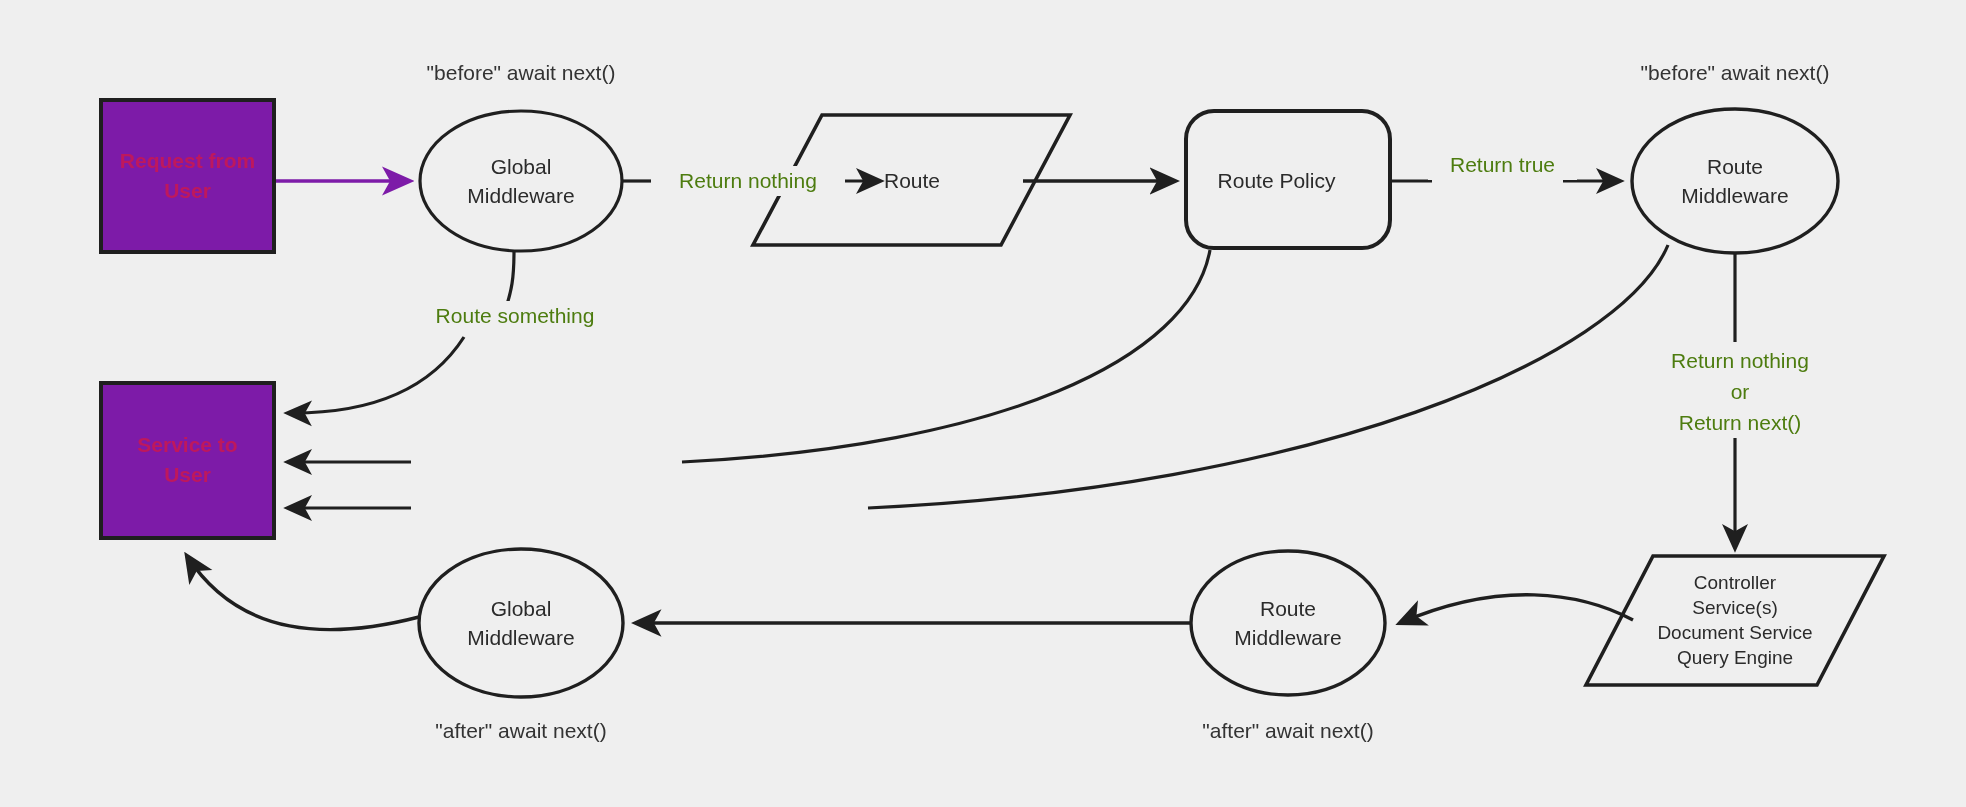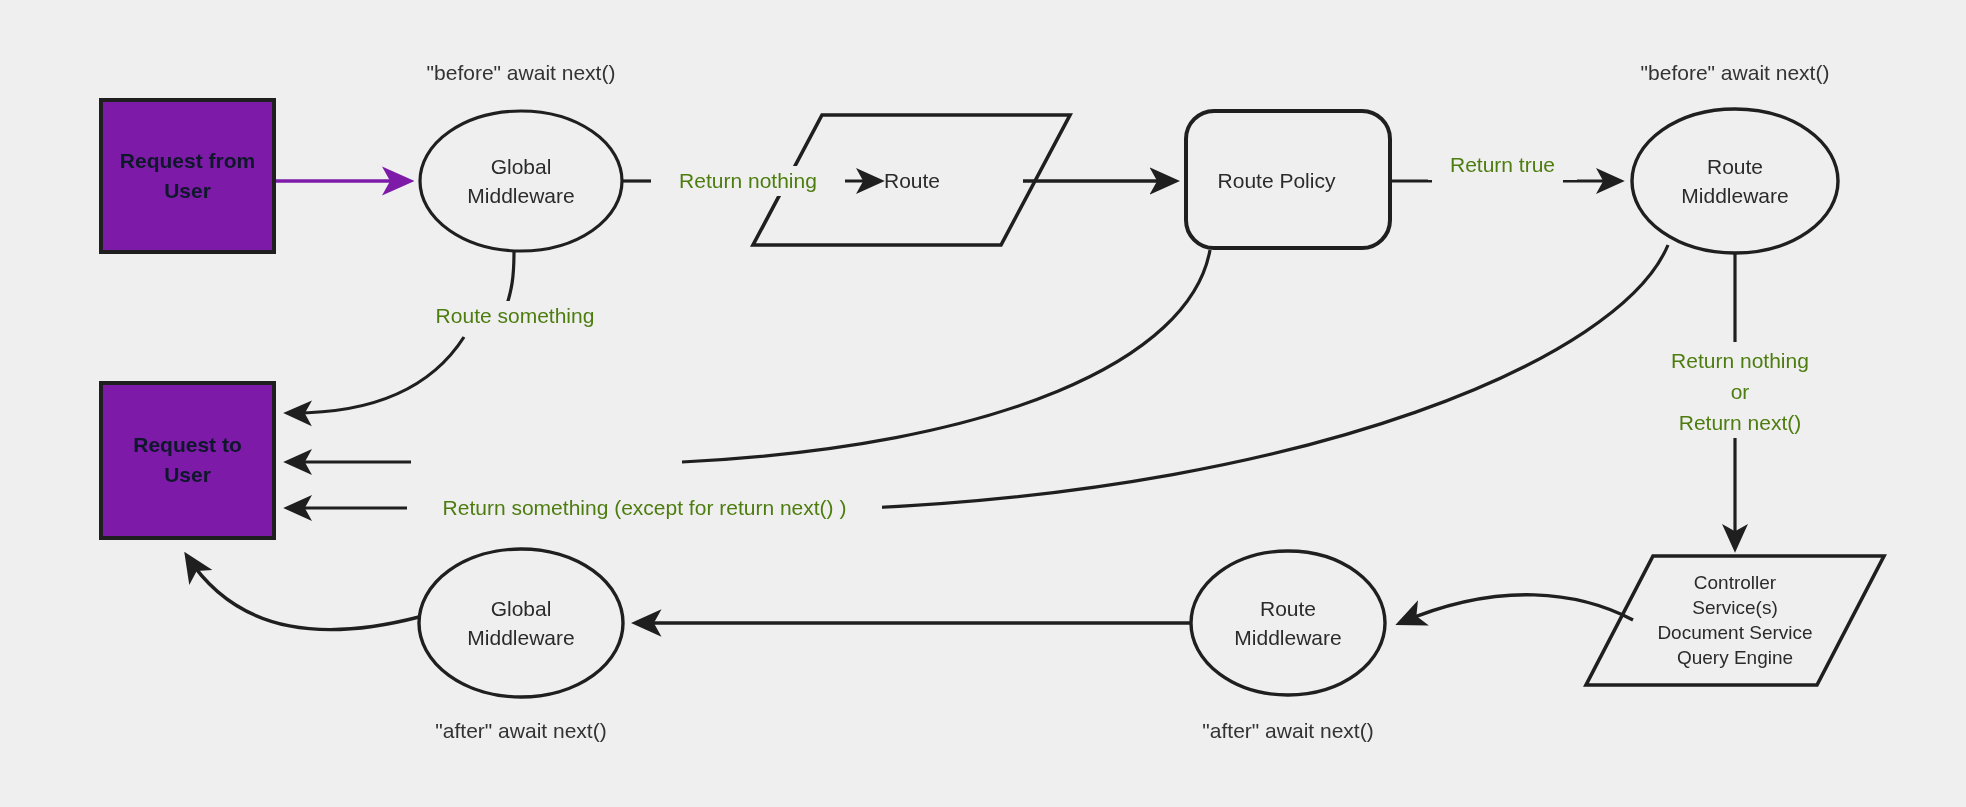--- a/index.html
+++ b/index.html
@@ -35,21 +35,21 @@
     white-space: pre-line;
     pointer-events: none;
   }
   .node-label.small {
     font-size: 19px;
     line-height: 25px;
   }
   .box-label {
     position: absolute;
     text-align: center;
-    color: #0f172a;
+    color: #be185d;
     font-weight: bold;
     font-size: 21px;
     line-height: 30px;
     white-space: pre-line;
   }
   .edge-label {
     position: absolute;
     color: #4d7c0f;
     font-size: 21px;
     line-height: 30px;
@@ -125,21 +125,21 @@
     <path d="M 1633 620 C 1580 592, 1500 580, 1400 623" fill="none" stroke="#1f1f1f" stroke-width="3.4" marker-end="url(#arrowBlack)"></path>
 
     <line x1="1190" y1="623" x2="636" y2="623" stroke="#1f1f1f" stroke-width="3.4" marker-end="url(#arrowBlack)"></line>
 
     <path d="M 419 617 C 330 640, 240 638, 187 556" fill="none" stroke="#1f1f1f" stroke-width="3.4" marker-end="url(#arrowBlack)"></path>
   </svg>
 
   <div class="box-label" style="left:101px; top:146px; width:173px;">Request from
 User</div>
 
-  <div class="box-label" style="left:101px; top:430px; width:173px;">Request to
+  <div class="box-label" style="left:101px; top:430px; width:173px;">Service to
 User</div>
 
   <div class="node-label" style="left:421px; top:152px; width:200px;">Global
 Middleware</div>
 
   <div class="node-label" style="left:812px; top:166px; width:200px;">Route</div>
 
   <div class="node-label" style="left:1188px; top:166px; width:177px;">Route Policy</div>
 
   <div class="node-label" style="left:1635px; top:152px; width:200px;">Route
@@ -164,19 +164,18 @@
 
   <div class="annot-label" style="left:1163px; top:716px; width:250px;">"after" await next()</div>
 
   <div class="edge-label" style="left:651px; top:166px; width:184px;">Return nothing</div>
 
   <div class="edge-label" style="left:1428px; top:150px; width:139px;">Return true</div>
 
   <div class="edge-label" style="left:415px; top:301px; width:190px;">Route something</div>
 
 
-  <div class="edge-label" style="left:407px; top:493px; width:465px;">Return something (except for return next() )</div>
 
   <div class="edge-label" style="left:1635px; top:345px; width:200px; line-height:31px;">Return nothing
 or
 Return next()</div>
 
 </div>
 
 </body></html>

